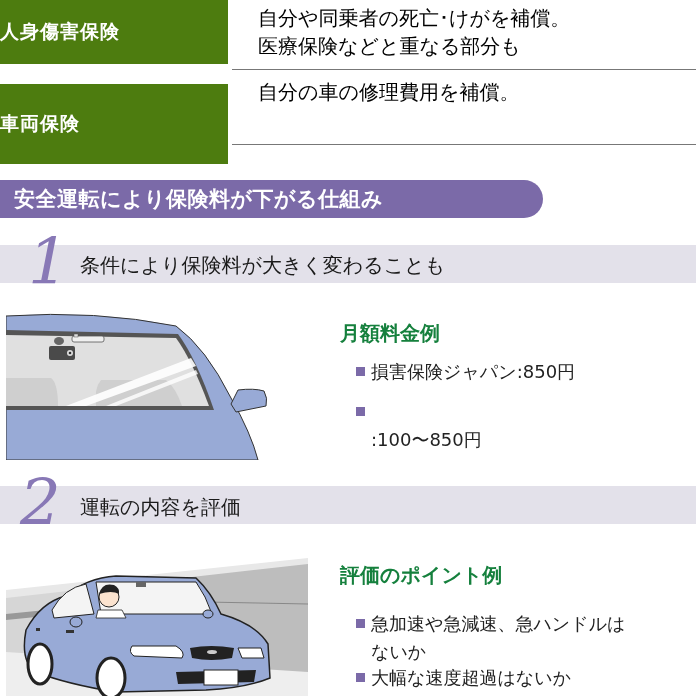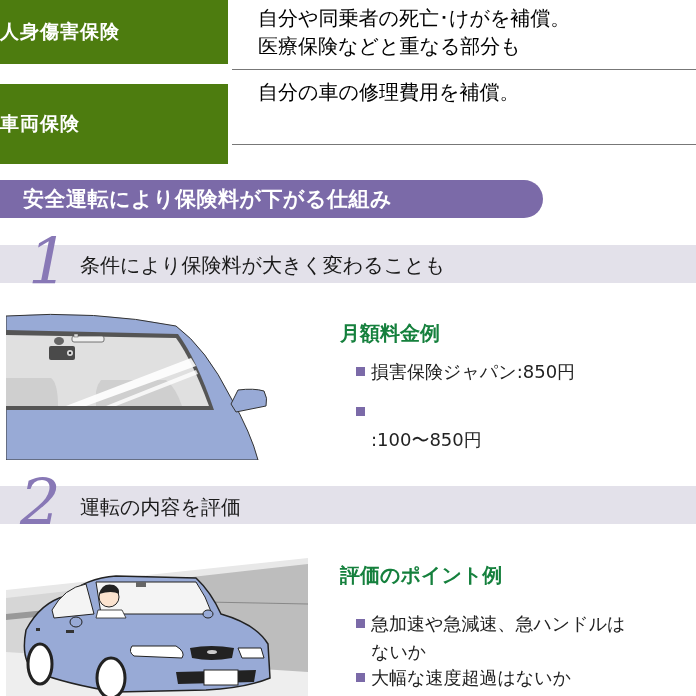--- a/index.html
+++ b/index.html
@@ -24,21 +24,21 @@
     }
     .row-line {
       position: absolute; left: 232px; right: 0; height: 1px; background: #777;
     }
 
     
     .pill {
       position: absolute; left: 0; top: 180px; width: 543px; height: 38px;
       background: #7b6aa8; border-radius: 0 19px 19px 0;
       color: #fff; font-weight: bold; font-size: 21px;
-      display: flex; align-items: center; padding-left: 23px; box-sizing: border-box;
+      display: flex; align-items: center; padding-left: 14px; box-sizing: border-box;
       letter-spacing: 0.5px;
     }
 
     
     .step-bar {
       position: absolute; left: 0; right: 0; height: 38px;
       background: #e3e1ea;
     }
     .step-num {
       position: absolute;

